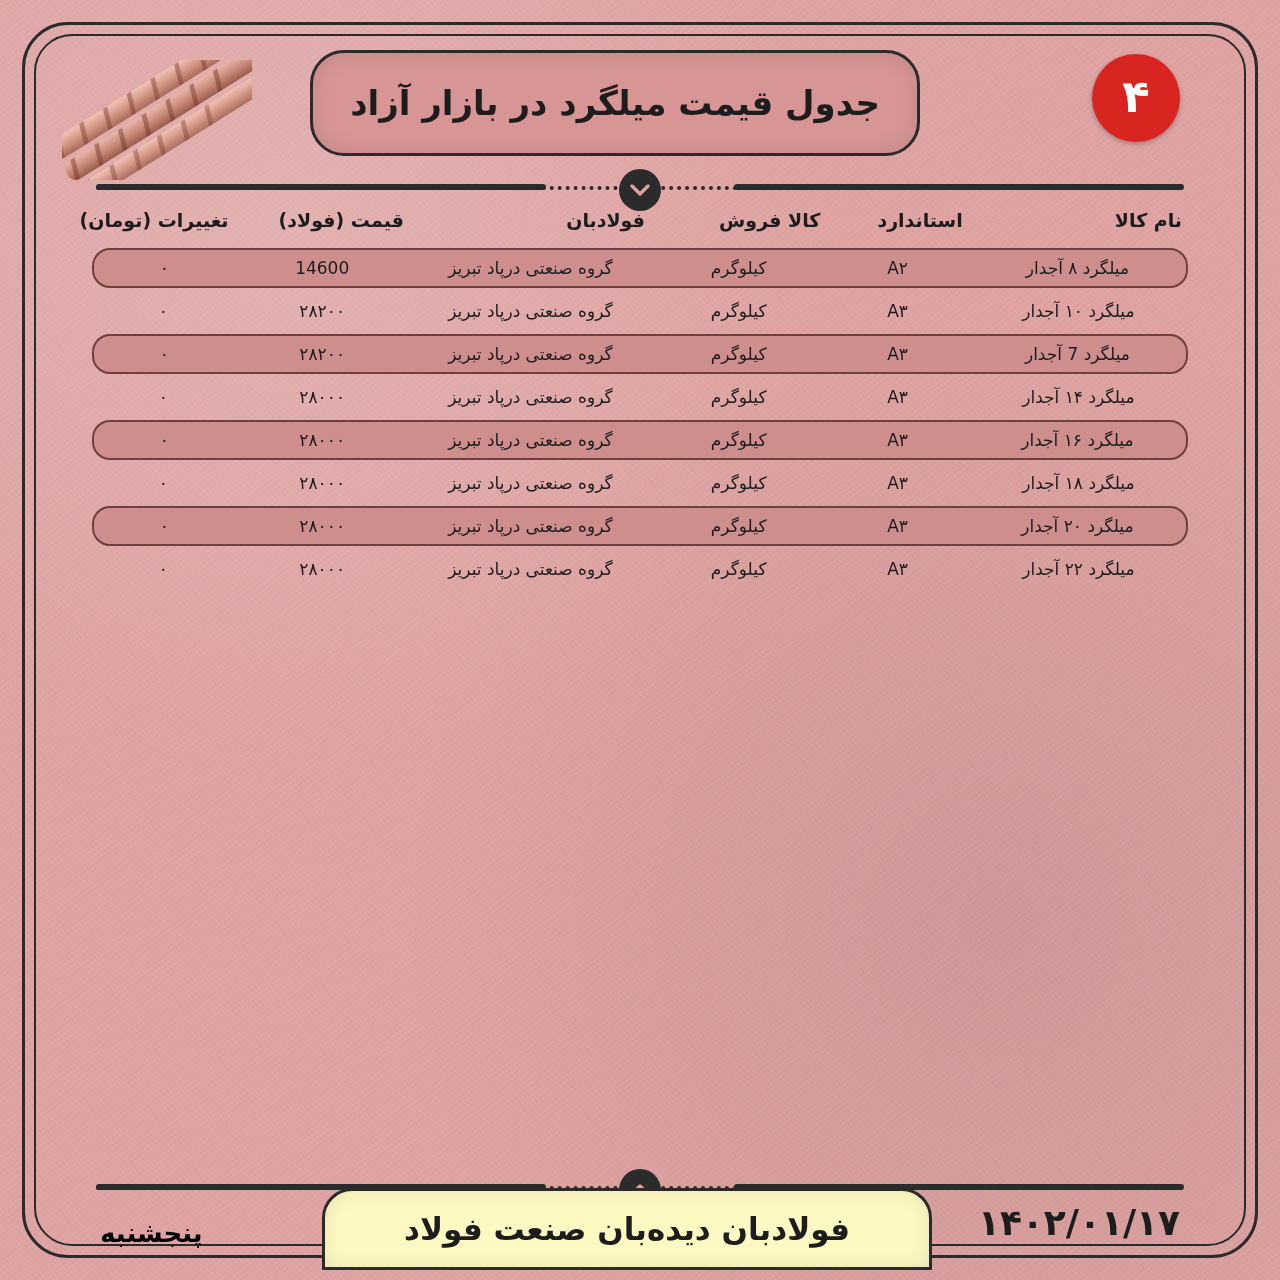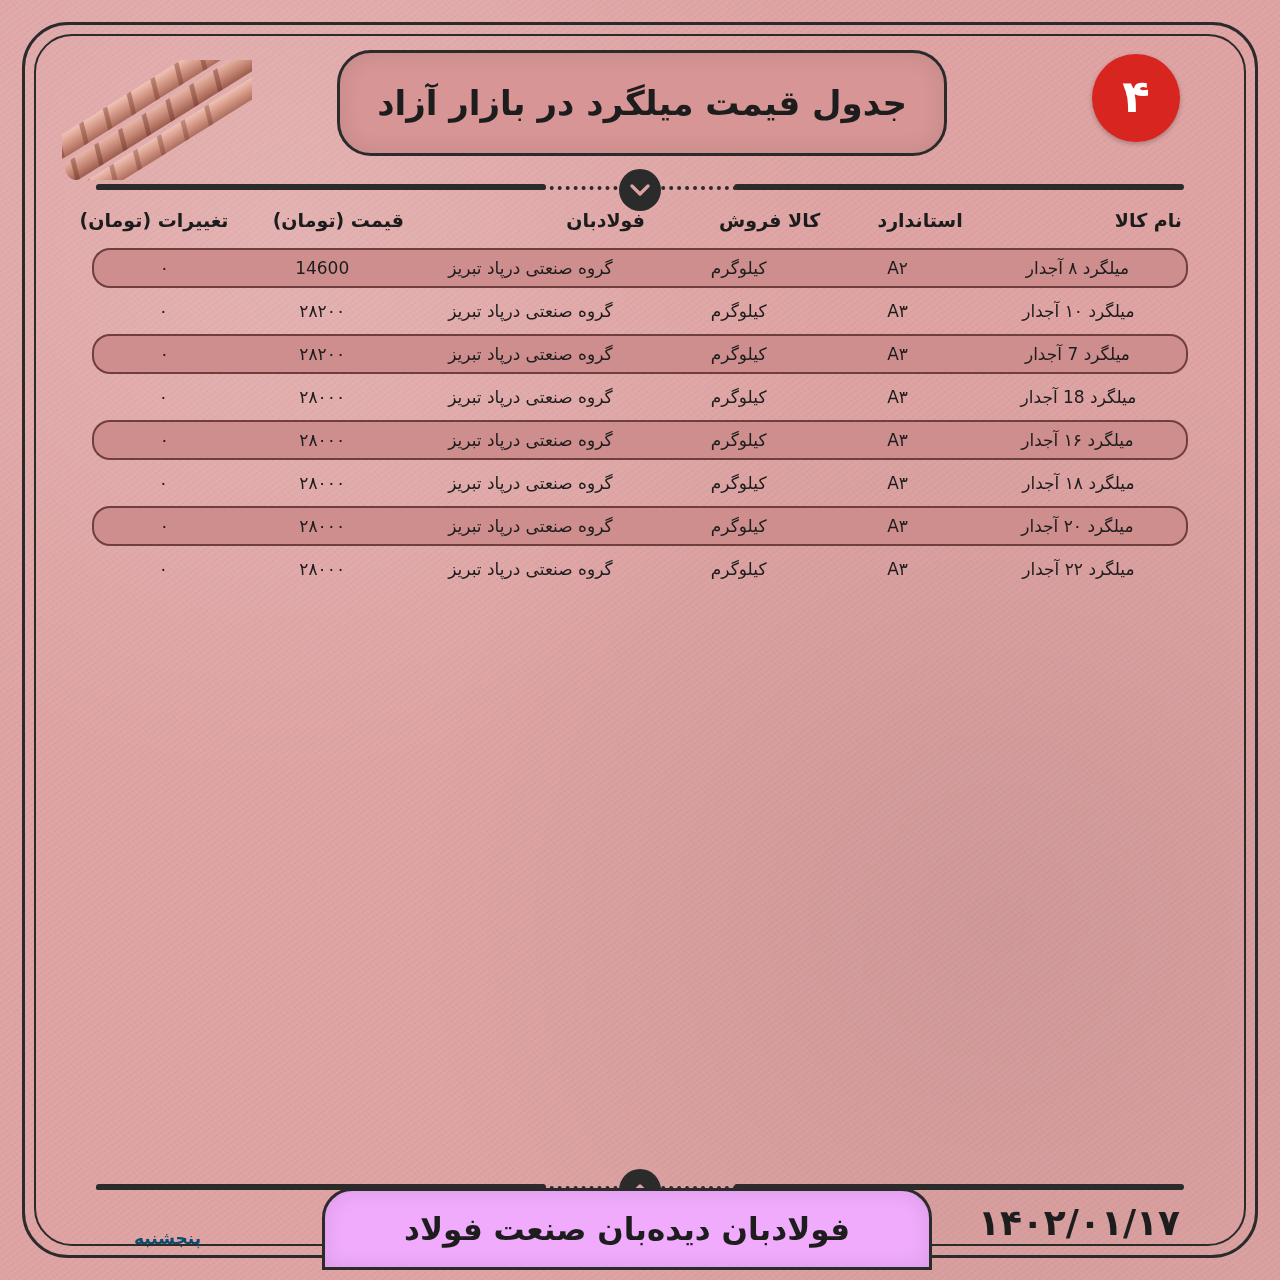--- a/index.html
+++ b/index.html
@@ -72,21 +72,21 @@
     color: #ffffff;
     font-size: 45px;
     font-weight: bold;
     line-height: 1;
     letter-spacing: -1px;
     transform: translateY(-2px);
   }
 
   .title-plate {
     position: absolute;
-    right: 333px;
+    right: 360px;
     top: 6px;
     width: 610px;
     height: 106px;
     background: #d79595;
     border: 3px solid #2b2b2b;
     border-radius: 34px;
     display: flex;
     align-items: center;
     justify-content: center;
     box-shadow: inset 0 0 22px rgba(0,0,0,0.10);
@@ -219,21 +219,21 @@
     left: 0; right: 0;
     height: 86px;
   }
 
   .footer-plate {
     position: absolute;
     right: 348px;
     bottom: 0px;
     width: 610px;
     height: 82px;
-    background: #f0abfc;
+    background: #fef9c3;
     border: 3px solid #2b2b2b;
     border-top-left-radius: 30px;
     border-top-right-radius: 30px;
     display: flex;
     align-items: center;
     justify-content: center;
     box-shadow: inset 0 0 20px rgba(0,0,0,0.10);
     margin-left: 44px;
   }
   .footer-plate h2 {
@@ -248,24 +248,23 @@
     bottom: 27px;
     font-size: 36px;
     font-weight: bold;
     color: #1d1d1d;
     letter-spacing: 1px;
   }
   .footer-day {
     position: absolute;
     left: 100px;
     bottom: 22px;
-    font-size: 17px;
-    font-weight: bold;
-    color: #0c4a6e;
-    margin-left: 34px;
+    font-size: 26px;
+    font-weight: bold;
+    color: #000000;
   }
 </style>
 </head>
 <body>
 
 <div class="page-bg"></div>
 <div class="frame-outer"></div>
 <div class="frame-inner"></div>
 
 <div class="content">
@@ -349,21 +348,21 @@
         <col class="col-fact">
           <col class="col-price">
           <col class="col-change">
       </colgroup>
       <thead>
         <tr>
           <th>نام کالا</th>
           <th>استاندارد</th>
           <th>کالا فروش</th>
           <th>فولادبان</th>
-          <th>قیمت (تومان)</th>
+          <th>قیمت (فولاد)</th>
           <th>تغییرات (تومان)</th>
         </tr>
       </thead>
       <tbody>
         <tr class="alt">
           <td>میلگرد ۸ آجدار</td>
           <td>A۲</td>
           <td>کیلوگرم</td>
           <td>گروه صنعتی درپاد تبریز</td>
           <td>14600</td>
@@ -379,21 +378,21 @@
         </tr>
         <tr class="alt">
           <td>میلگرد 7 آجدار</td>
           <td>A۳</td>
           <td>کیلوگرم</td>
           <td>گروه صنعتی درپاد تبریز</td>
           <td>۲۸۲۰۰</td>
           <td>۰</td>
         </tr>
         <tr>
-          <td>میلگرد 18 آجدار</td>
+          <td>میلگرد ۱۴ آجدار</td>
           <td>A۳</td>
           <td>کیلوگرم</td>
           <td>گروه صنعتی درپاد تبریز</td>
           <td>۲۸۰۰۰</td>
           <td>۰</td>
         </tr>
         <tr class="alt">
           <td>میلگرد ۱۶ آجدار</td>
           <td>A۳</td>
           <td>کیلوگرم</td>

